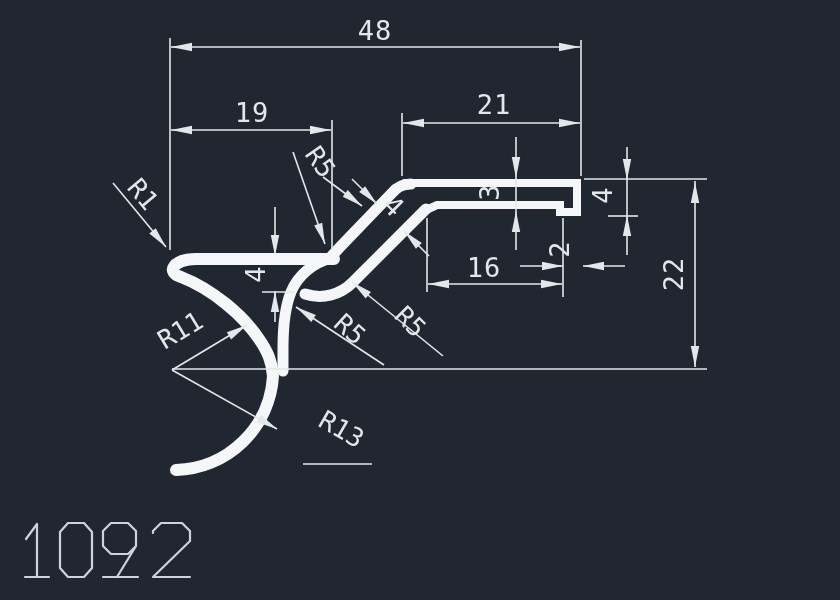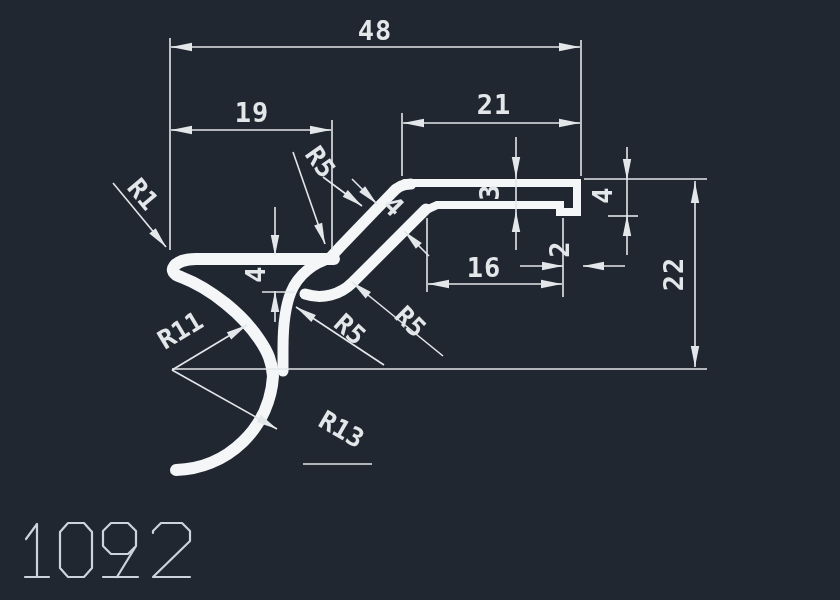--- a/index.html
+++ b/index.html
@@ -1,16 +1,16 @@
 <!DOCTYPE html>
 <html><head>
 <meta charset="utf-8">
 <style>
   html,body{margin:0;padding:0;background:#111;}
-  #stage{width:840px;height:600px;position:relative;overflow:hidden;font-weight:bold;}
+  #stage{width:840px;height:600px;position:relative;overflow:hidden;}
   svg{display:block;}
   text{font-family:"DejaVu Sans Mono","Liberation Mono",monospace;}
   .dimtxt{font-size:27px;letter-spacing:1px;}
   .radtxt{font-size:26px;letter-spacing:0px;}
 </style>
 </head>
 <body>
 
 <div id="stage">
 <svg width="840" height="600" viewBox="0 0 840 600">

